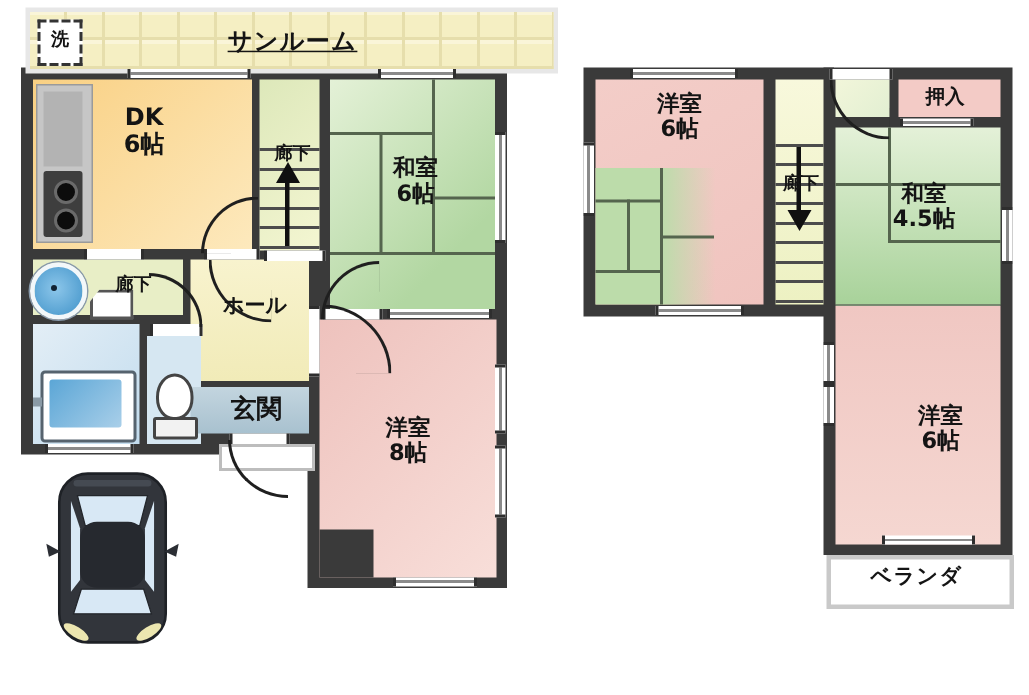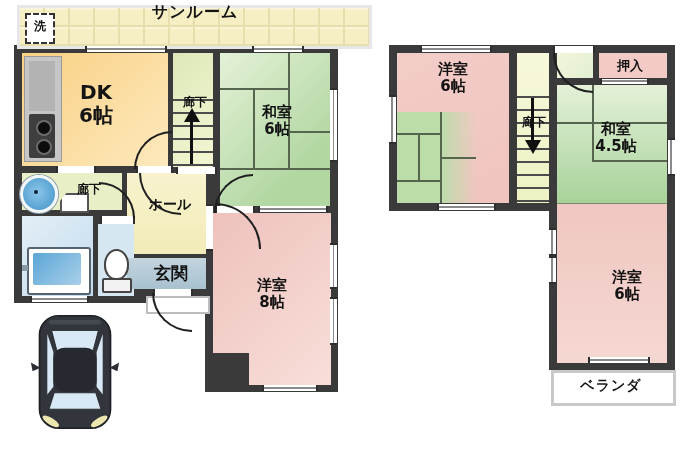--- a/index.html
+++ b/index.html
@@ -33,21 +33,21 @@
 
     <div class="room" style="left:20px;top:8px;width:349px;height:38px;
          background:repeating-linear-gradient(90deg,transparent 0 23px,#e6deac 23px 25px),
                     repeating-linear-gradient(180deg,#faf5d8 0 2px,transparent 2px 17px,#e6deac 17px 19px),#f5efc3;
          box-shadow:0 0 0 3px #e7e7e7;"></div>
     <div class="room" style="left:25px;top:13px;width:26px;height:27px;
          background:#fff;border:2px dashed #333;z-index:3;"></div>
     <div class="rlabel" style="left:40px;top:27px;font-size:12px;">
       <span>洗</span>
       </div>
-    <div class="rlabel" style="left:195px;top:12px;font-size:16px;letter-spacing:1px;">
+    <div class="rlabel" style="left:195px;top:28px;font-size:16px;letter-spacing:1px;text-decoration:underline;">
       <span>サンルーム</span>
       </div>
 
     <div class="wall" style="left:14px;top:45px;width:324px;height:168px;"></div>
     <div class="wall" style="left:14px;top:160px;width:207px;height:143px;"></div>
     <div class="wall" style="left:205px;top:198px;width:133px;height:194px;"></div>
 
     <div class="room" style="left:22px;top:53px;width:146px;height:113px;
          background:linear-gradient(135deg,#f9d083 0%,#fde9bd 100%);"></div>
     <div class="room" style="left:173px;top:53px;width:40px;height:114px;
@@ -125,21 +125,21 @@
          border-right-width:2px;border-top-width:2px;border-top-right-radius:100% 100%;"></div>
     <div class="arc" style="left:99px;top:182px;width:34px;height:34px;
          border-right-width:2px;border-top-width:2px;border-top-right-radius:100% 100%;"></div>
     <div class="arc" style="left:152px;top:293px;width:38px;height:37px;
          border-left-width:2px;border-bottom-width:2px;border-bottom-left-radius:100% 100%;"></div>
 
     <div class="shaft" style="left:190px;top:120px;width:3px;height:44px;"></div>
     <div class="ahead" style="left:184px;top:108px;
          border-left:8px solid transparent;border-right:8px solid transparent;border-bottom:14px solid #101010;"></div>
 
-    <div class="rlabel" style="left:96px;top:104px;font-size:20px;align-items:center;">
+    <div class="rlabel" style="left:96px;top:88px;font-size:16px;align-items:center;">
       <span>DK</span>
       <span>6帖</span>
       </div>
     <div class="rlabel" style="left:195px;top:103px;font-size:12px;">
       <span>廊下</span>
       </div>
     <div class="rlabel" style="left:277px;top:121px;font-size:15px;">
       <span>和室</span>
       <span>6帖</span>
       </div>

